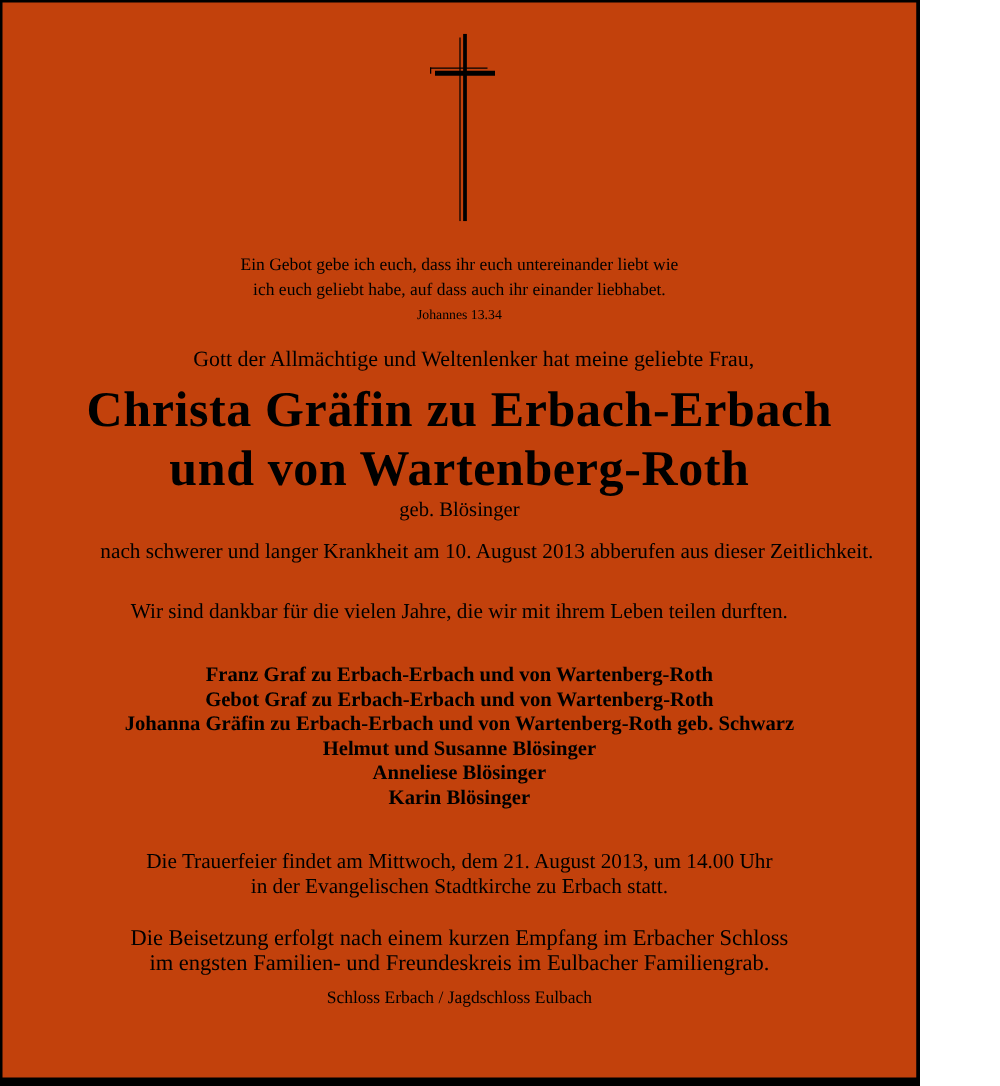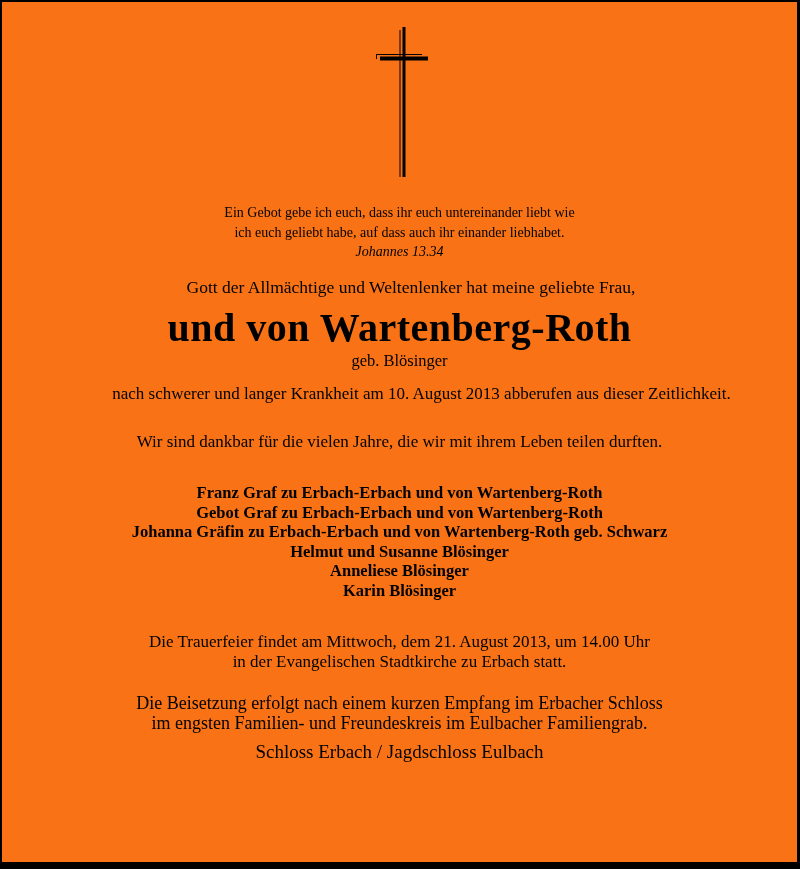--- a/index.html
+++ b/index.html
@@ -2,47 +2,46 @@
 <html><head>
 <meta charset="utf-8">
 <style>
   html, body {
     margin: 0;
     padding: 0;
     background: #ffffff;
   }
   .page {
     position: relative;
-    width: 800px;
+    width: 736px;
     height: 869px;
     box-sizing: border-box;
-    background: #f97316;
+    background: #c2410c;
     border-style: solid;
     border-color: #000000;
     border-width: 2px 3px 7px 2px;
     font-family: "Liberation Serif", "DejaVu Serif", serif;
     color: #000000;
     text-align: center;
     overflow: hidden;
   }
   .cross-wrap {
     margin-top: 25px;
     height: 150px;
     line-height: 0;
   }
   .quote {
     margin-top: 26px;
     font-size: 14px;
     line-height: 20px;
   }
   .quote-source {
-    font-size: 14px;
+    font-size: 11px;
     line-height: 14px;
     margin-top: 2px;
-    font-style: italic;
   }
   .intro {
     margin-top: 18px;
     font-size: 17.5px;
     line-height: 21px;
     margin-left: 23px;
   }
   .deceased-name {
     margin-top: 6px;
     font-size: 40px;
@@ -77,21 +76,21 @@
     font-size: 17px;
     line-height: 20px;
   }
   .burial {
     margin-top: 21px;
     font-size: 18px;
     line-height: 20px;
   }
   .closing {
     margin-top: 9px;
-    font-size: 19px;
+    font-size: 14px;
     line-height: 20px;
   }
 </style>
 </head>
 <body>
 
 <div class="page">
 
   <div class="cross-wrap">
     <svg width="60" height="150" viewBox="0 0 60 150" xmlns="http://www.w3.org/2000/svg">
@@ -112,20 +111,21 @@
     <div>Ein Gebot gebe ich euch, dass ihr euch untereinander liebt wie</div>
     <div>ich euch geliebt habe, auf dass auch ihr einander liebhabet.</div>
     <div class="quote-source">Johannes 13.34</div>
   </div>
 
   <div class="intro">
     <div>Gott der Allmächtige und Weltenlenker hat meine geliebte Frau,</div>
   </div>
 
   <div class="deceased-name">
+    <div>Christa Gräfin zu Erbach-Erbach</div>
     <div>und von Wartenberg-Roth</div>
   </div>
 
   <div class="maiden-name">geb. Blösinger</div>
 
   <div class="death-line">nach schwerer und langer Krankheit am 10. August 2013 abberufen aus dieser Zeitlichkeit.</div>
 
   <div class="gratitude-line">Wir sind dankbar für die vielen Jahre, die wir mit ihrem Leben teilen durften.</div>
 
   <div class="mourners">

